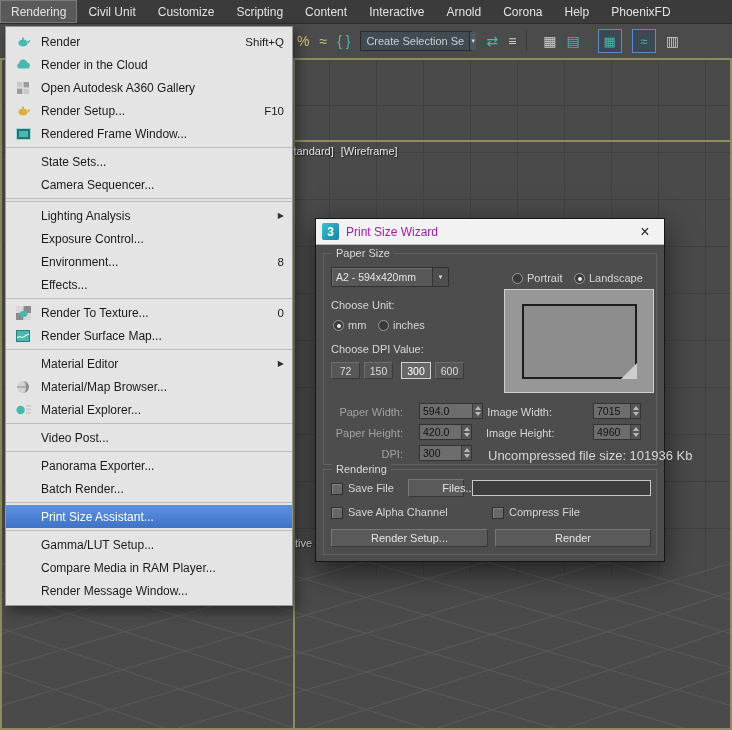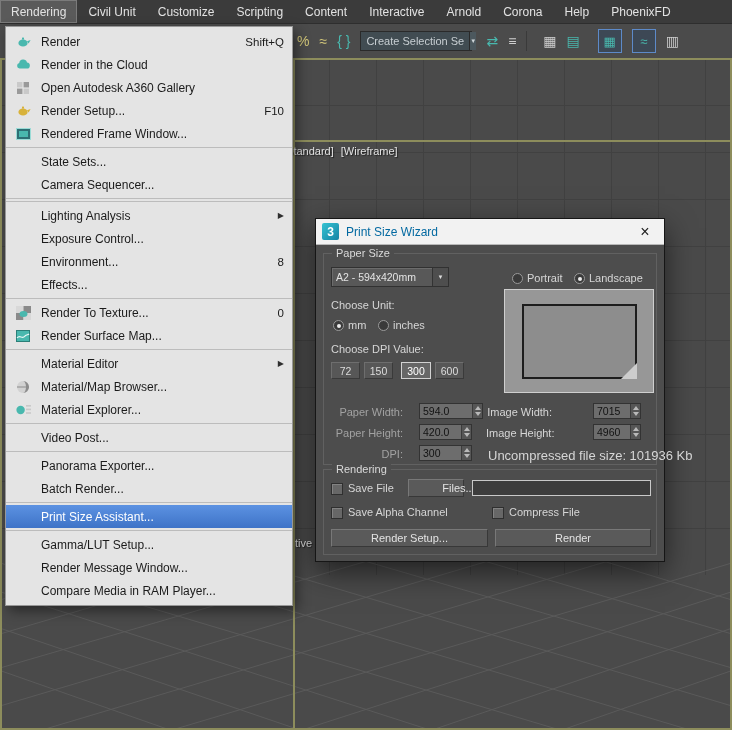--- a/index.html
+++ b/index.html
@@ -48,21 +48,21 @@
   .mi.highlight{background:linear-gradient(#5c92e2,#3e73c7);color:#fff;}
   .msep{height:1px;background:#bcbcbc;margin:2px 0;}
 
   
   .dialog{position:absolute;left:315px;top:218px;width:350px;height:344px;background:#4d4d4d;
     border:1px solid #161616;box-shadow:0 10px 28px rgba(0,0,0,.55);z-index:25;}
   .dlg-title{height:26px;background:#f2f2f2;border-bottom:1px solid #b8b8b8;display:flex;
     align-items:center;padding:0 6px;}
   .dlg-logo{width:17px;height:17px;border-radius:2px;background:linear-gradient(135deg,#35c3d2,#1583a5);
     color:#fff;font-weight:bold;font-size:12px;display:flex;align-items:center;justify-content:center;}
-  .dlg-title-text{margin-left:7px;font-size:12px;color:#0369a1;}
+  .dlg-title-text{margin-left:7px;font-size:12px;color:#a21caf;}
   .dlg-close{margin-left:auto;width:26px;text-align:center;font-size:16px;color:#222;cursor:default;}
 
   .group{position:absolute;border:1px solid #616161;}
   .group-label{position:absolute;top:-7px;left:8px;background:#4d4d4d;padding:0 4px;font-size:11px;color:#dadada;}
 
   .lbl{position:absolute;font-size:11px;color:#d6d6d6;white-space:nowrap;}
   .lbl.dim{color:#a2a2a2;}
   .lbl.right{text-align:right;}
   .small{font-size:13px;}
 
@@ -327,25 +327,25 @@
       <span class="mico"></span>
       <span class="mlabel">Print Size Assistant...</span>
     </div>
     <div class="msep"></div>
     <div class="mi">
       <span class="mico"></span>
       <span class="mlabel">Gamma/LUT Setup...</span>
     </div>
     <div class="mi">
       <span class="mico"></span>
+      <span class="mlabel">Compare Media in RAM Player...</span>
+    </div>
+    <div class="mi">
+      <span class="mico"></span>
       <span class="mlabel">Render Message Window...</span>
-    </div>
-    <div class="mi">
-      <span class="mico"></span>
-      <span class="mlabel">Compare Media in RAM Player...</span>
     </div>
   </div>
 
   <div class="dialog">
     <div class="dlg-title">
       <span class="dlg-logo">3</span>
       <span class="dlg-title-text">Print Size Wizard</span>
       <span class="dlg-close">×</span>
     </div>
 

